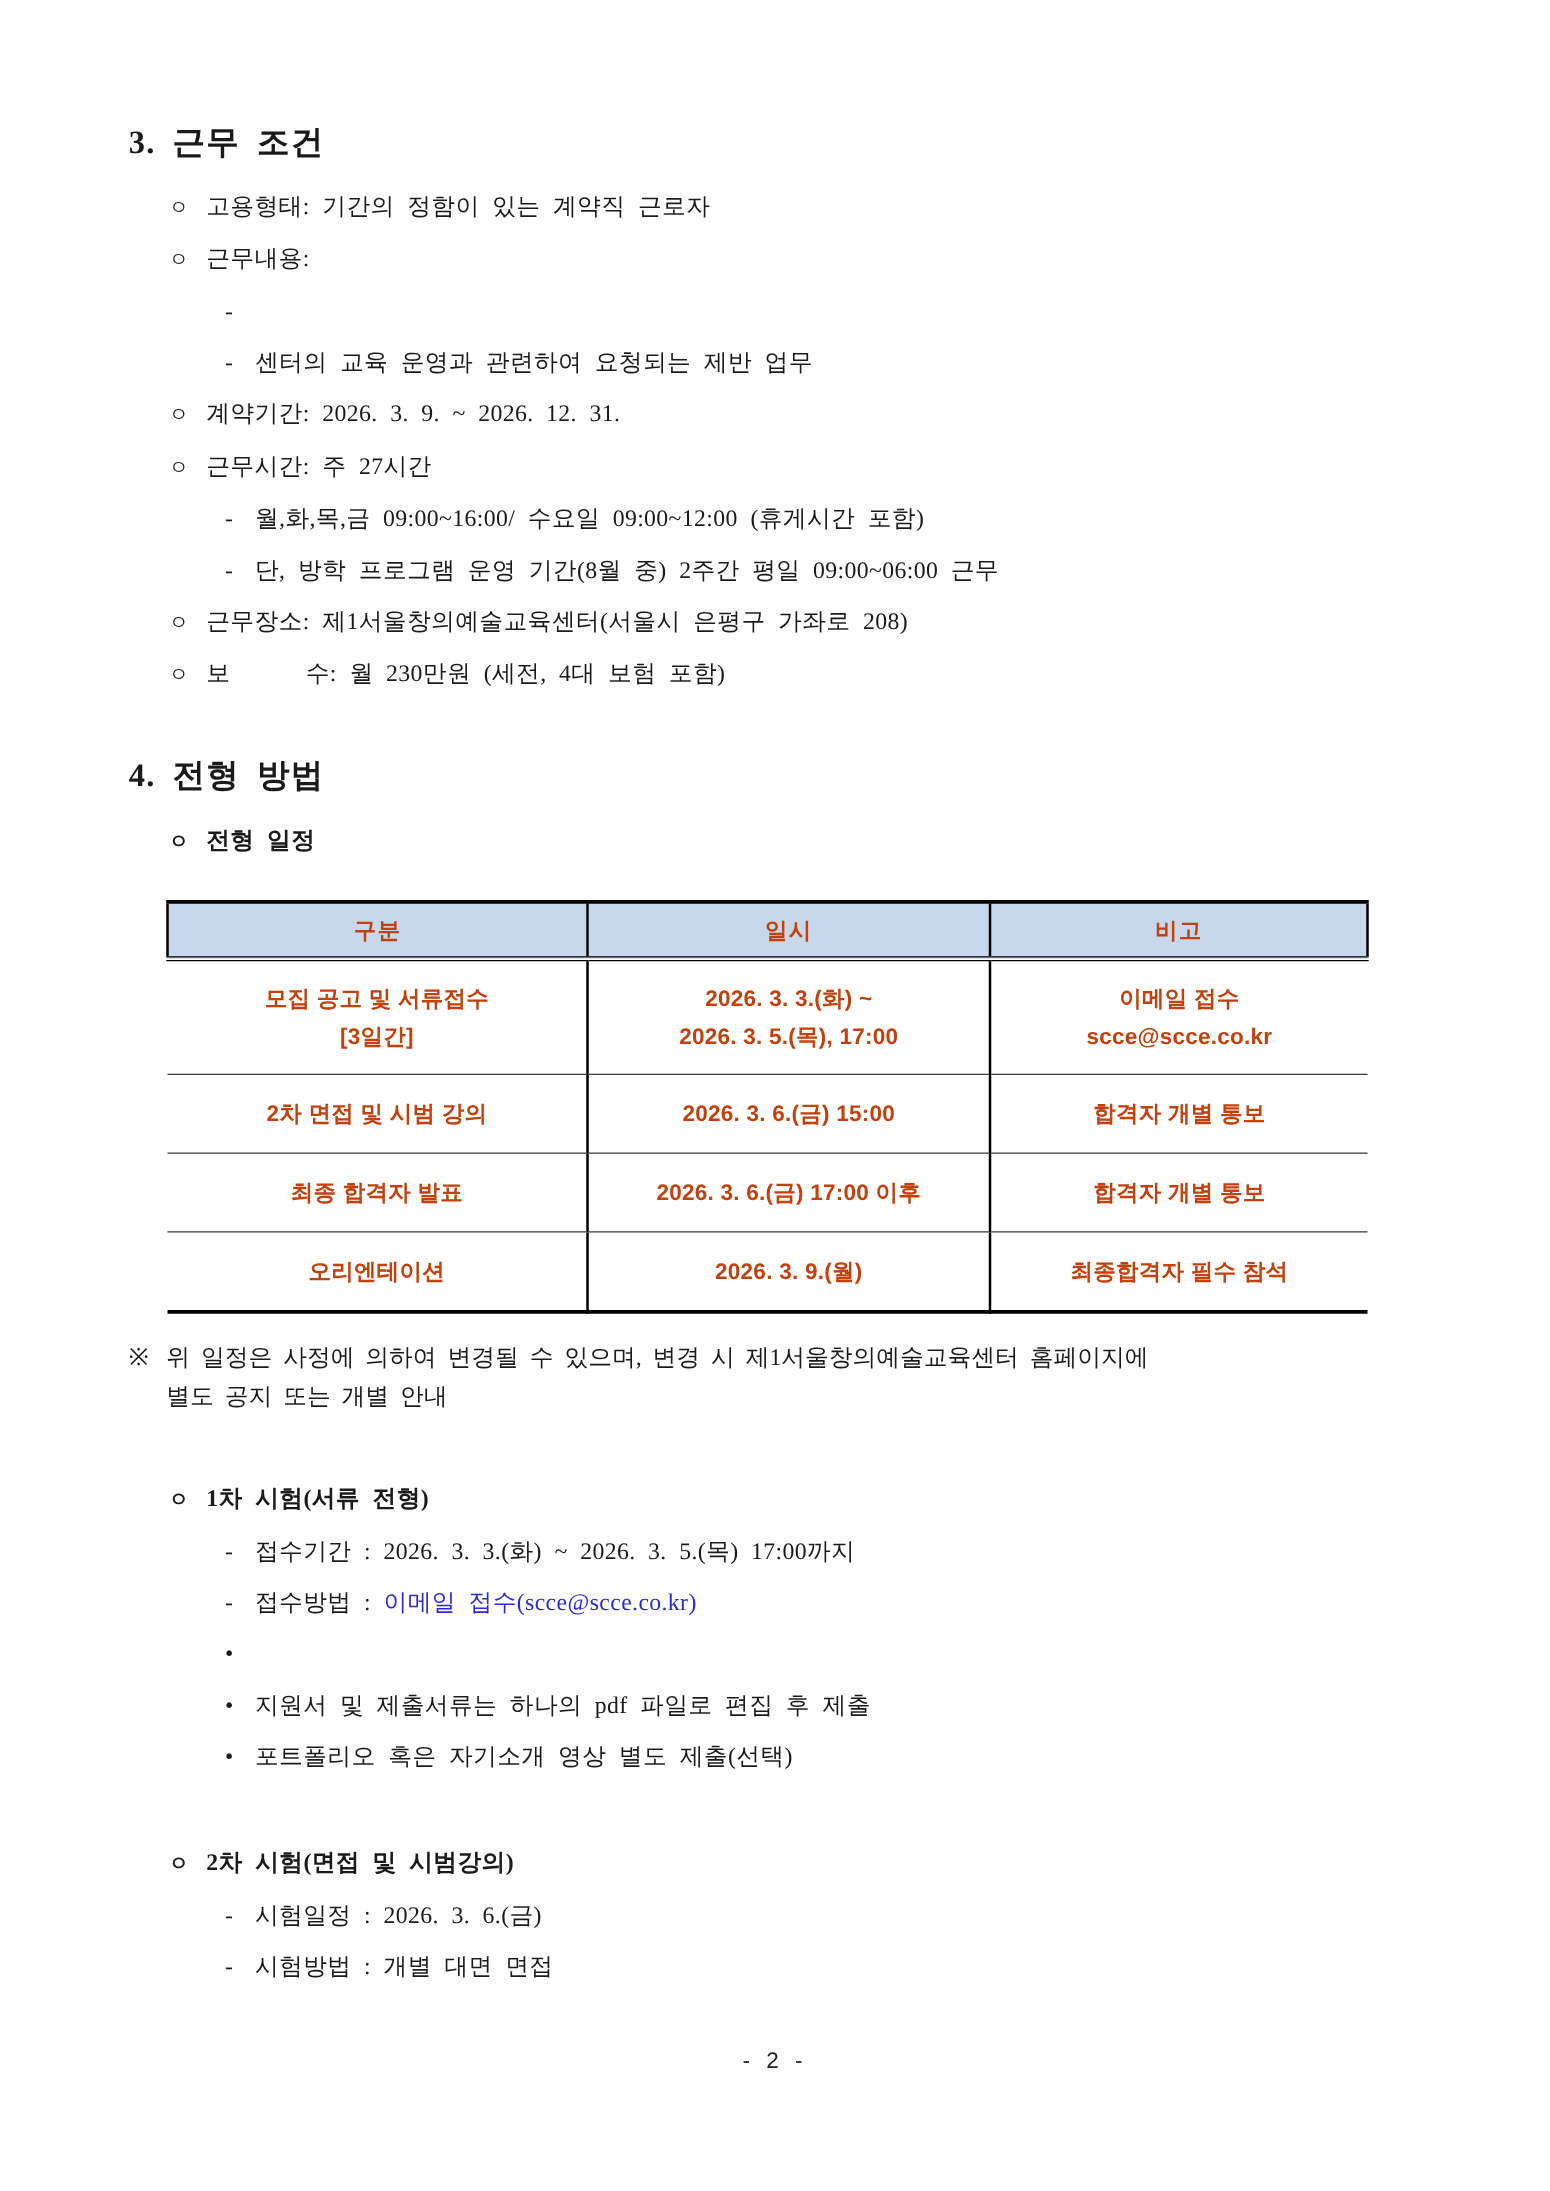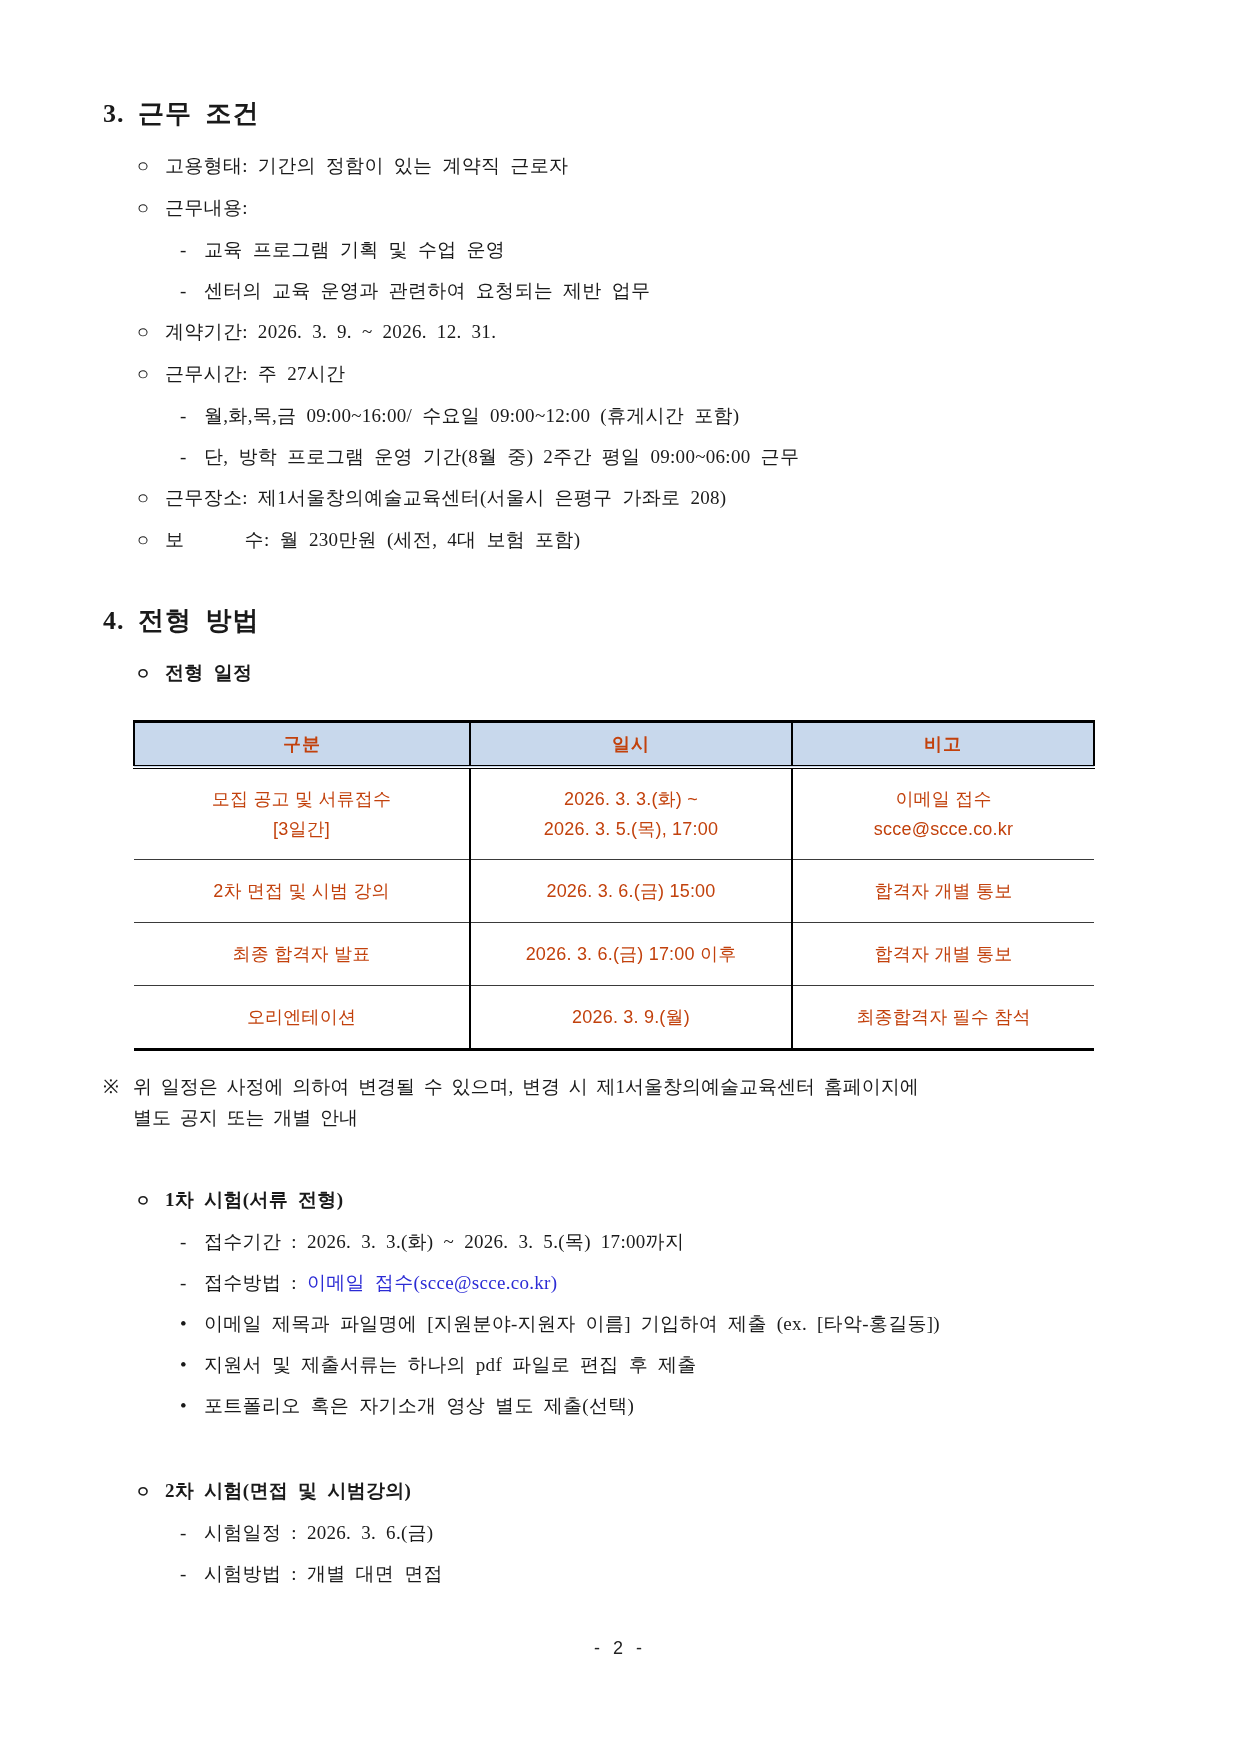--- a/index.html
+++ b/index.html
@@ -34,21 +34,21 @@
     font-size:18px;color:#c2410c;
   }
   table.sched th{
     background:#c8d8ec;
     border-left:2px solid #000;border-right:2px solid #000;
     border-bottom:4px double #000;
     font-weight:bold;height:42px;padding:0;letter-spacing:1px;
   }
   table.sched td{
     text-align:center;vertical-align:middle;
-    font-weight:400;line-height:30px;letter-spacing:.2px;
+    font-weight:700;line-height:30px;letter-spacing:.2px;
   }
   table.sched td + td{border-left:2px solid #000;}
   table.sched tbody tr + tr td{border-top:1.5px solid #3a3a3a;}
   tr.tall td{padding:15px 4px;}
   tr.normal td{padding:16px 4px;}
   
   .note{margin-top:20px;font-size:19px;line-height:31px;word-spacing:4px;}
   .note .n1{display:flex;}
   .note .marker{flex:0 0 30px;}
   .note .n2{padding-left:30px;}
@@ -71,21 +71,20 @@
   <div class="line lvl1">
     <span class="marker">ㅇ</span>
     <span class="txt">고용형태: 기간의 정함이 있는 계약직 근로자</span>
   </div>
   <div class="line lvl1">
     <span class="marker">ㅇ</span>
     <span class="txt">근무내용:</span>
   </div>
   <div class="line lvl2">
     <span class="marker">-</span>
-    <span class="txt">교육 프로그램 기획 및 수업 운영</span>
   </div>
   <div class="line lvl2">
     <span class="marker">-</span>
     <span class="txt">센터의 교육 운영과 관련하여 요청되는 제반 업무</span>
   </div>
   <div class="line lvl1">
     <span class="marker">ㅇ</span>
     <span class="txt">계약기간: 2026. 3. 9. ~ 2026. 12. 31.</span>
   </div>
   <div class="line lvl1">
@@ -178,21 +177,20 @@
     <span class="marker">-</span>
     <span class="txt">접수기간 : 2026. 3. 3.(화) ~ 2026. 3. 5.(목) 17:00까지</span>
   </div>
   <div class="line lvl2">
     <span class="marker">-</span>
     <span class="txt">접수방법 : </span>
     <span class="txt blue-link">이메일 접수(scce@scce.co.kr)</span>
   </div>
   <div class="line lvl2 gap-bullets">
     <span class="marker">•</span>
-    <span class="txt">이메일 제목과 파일명에 [지원분야-지원자 이름] 기입하여 제출 (ex. [타악-홍길동])</span>
   </div>
   <div class="line lvl2">
     <span class="marker">•</span>
     <span class="txt">지원서 및 제출서류는 하나의 pdf 파일로 편집 후 제출</span>
   </div>
   <div class="line lvl2">
     <span class="marker">•</span>
     <span class="txt">포트폴리오 혹은 자기소개 영상 별도 제출(선택)</span>
   </div>
 

